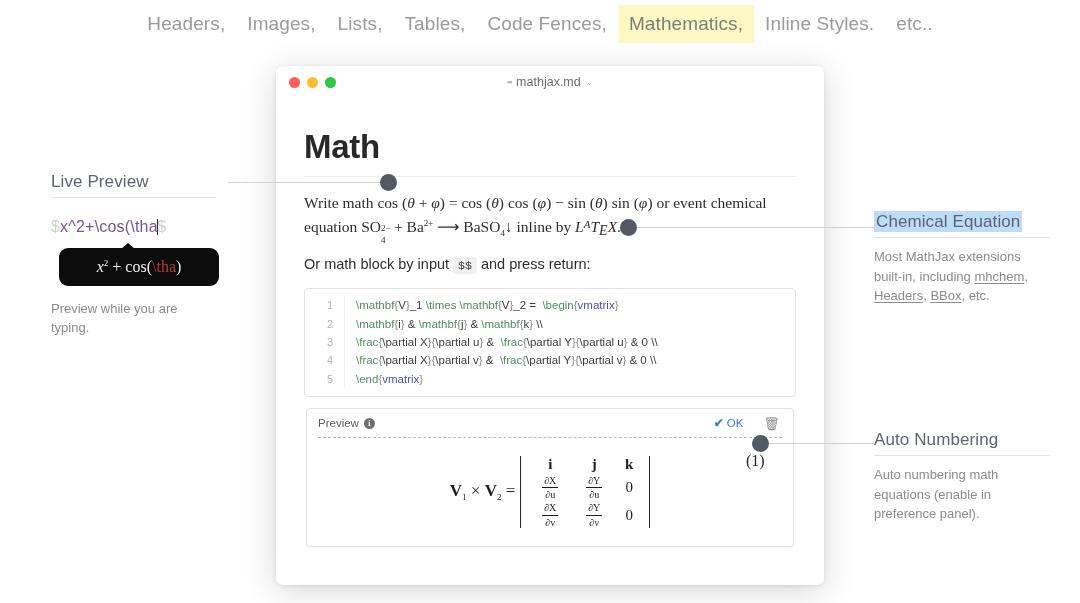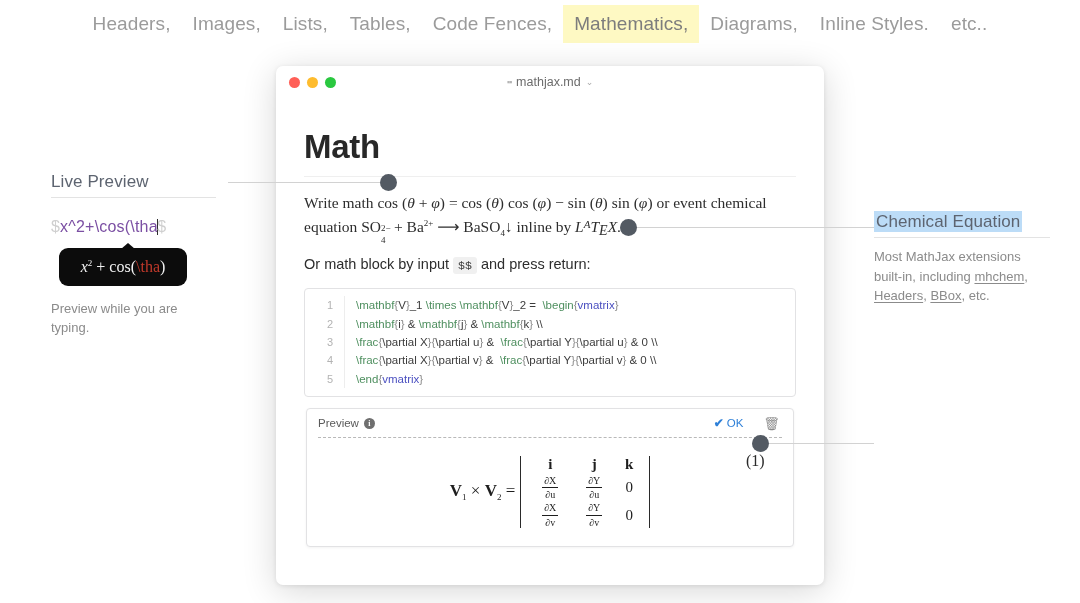--- a/index.html
+++ b/index.html
@@ -146,21 +146,21 @@
   .ann-body u { text-decoration: underline; text-underline-offset: 2px; }
 
   .left-panel { position: absolute; left: 51px; top: 172px; width: 165px; }
   .tex-line { font-size: 16px; margin-top: 20px; letter-spacing: .2px; }
   .tex-line .dollar { color: #cfcfcf; }
   .tex-line .inner { color: #7b4fa3; }
   .caret {
     display: inline-block; width: 1.5px; height: 16px; background: #2d2d2d;
     vertical-align: -3px; margin: 0 -1px;
   }
-  .tooltip-wrap { position: relative; margin-top: 12px; margin-left: 8px; width: 128px; }
+  .tooltip-wrap { position: relative; margin-top: 12px; margin-left: 8px; width: 160px; }
   .tooltip-arrow {
     position: absolute; top: -5px; left: 62px; width: 0; height: 0;
     border-left: 7px solid transparent; border-right: 7px solid transparent;
     border-bottom: 6px solid #0c0c0c;
   }
   .tooltip {
     background: #0c0c0c; border-radius: 9px; height: 38px;
     display: flex; align-items: center; justify-content: center;
     font-family: "Liberation Serif", serif; color: #f2f2f2; font-size: 16px;
   }
@@ -182,21 +182,20 @@
 
 <div id="stage">
 
   <div class="topnav">
     <span class="topnav-item">Headers,</span>
     <span class="topnav-item">Images,</span>
     <span class="topnav-item">Lists,</span>
     <span class="topnav-item">Tables,</span>
     <span class="topnav-item">Code Fences,</span>
     <span class="topnav-item active">Mathematics,</span>
-    <span class="topnav-item">Diagrams,</span>
     <span class="topnav-item">Inline Styles.</span>
     <span class="topnav-item">etc..</span>
   </div>
 
   <div class="window">
 
     <div class="titlebar">
       <div class="lights">
         <span class="light red"></span>
         <span class="light yellow"></span>
@@ -316,20 +315,25 @@
     </div>
     <div class="left-cap">Preview while you are typing.</div>
   </div>
 
   <div class="right-panel-1">
     <div class="ann-title"><span class="hl">Chemical Equation</span></div>
     <div class="ann-hr"></div>
     <div class="ann-body"><span>Most MathJax extensions built-in, including </span><u>mhchem</u><span>, </span><u>Headers</u><span>, </span><u>BBox</u><span>, etc.</span></div>
   </div>
 
+  <div class="right-panel-2">
+    <div class="ann-title">Auto Numbering</div>
+    <div class="ann-hr"></div>
+    <div class="ann-body">Auto numbering math equations (enable in preference panel).</div>
+  </div>
 
   <div class="lead" style="left:228px; top:182px; width:162px;"></div>
   <div class="dot" style="left:380px; top:174px;"></div>
 
   <div class="lead" style="left:636px; top:227px; width:238px;"></div>
   <div class="dot" style="left:620px; top:219px;"></div>
 
   <div class="lead" style="left:768px; top:443px; width:106px;"></div>
   <div class="dot" style="left:752px; top:435px;"></div>
 

